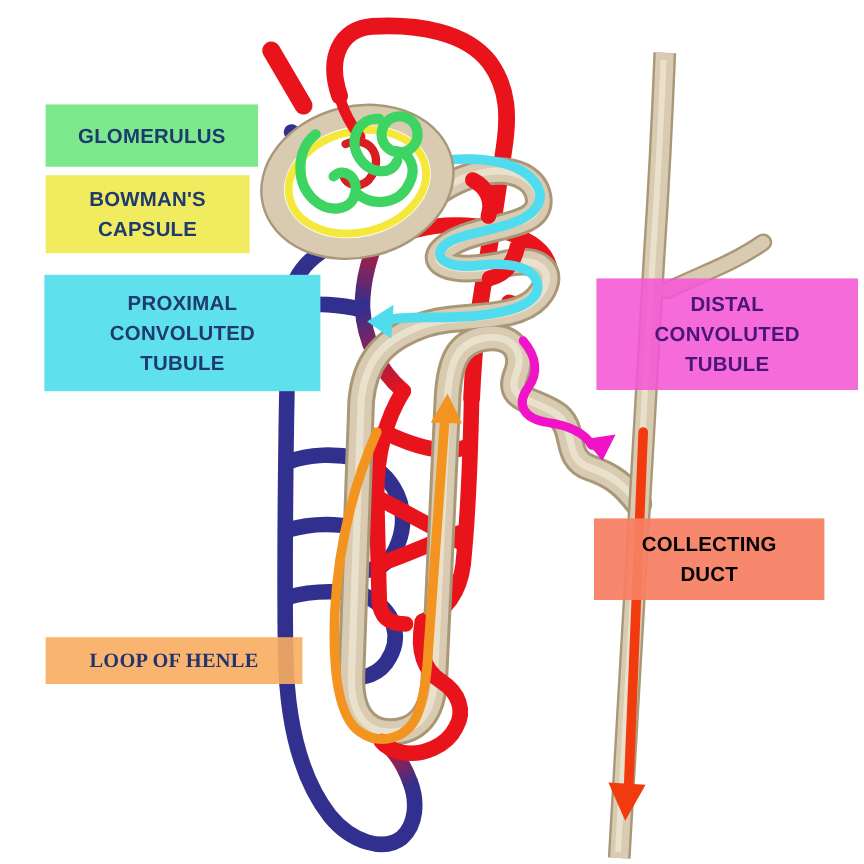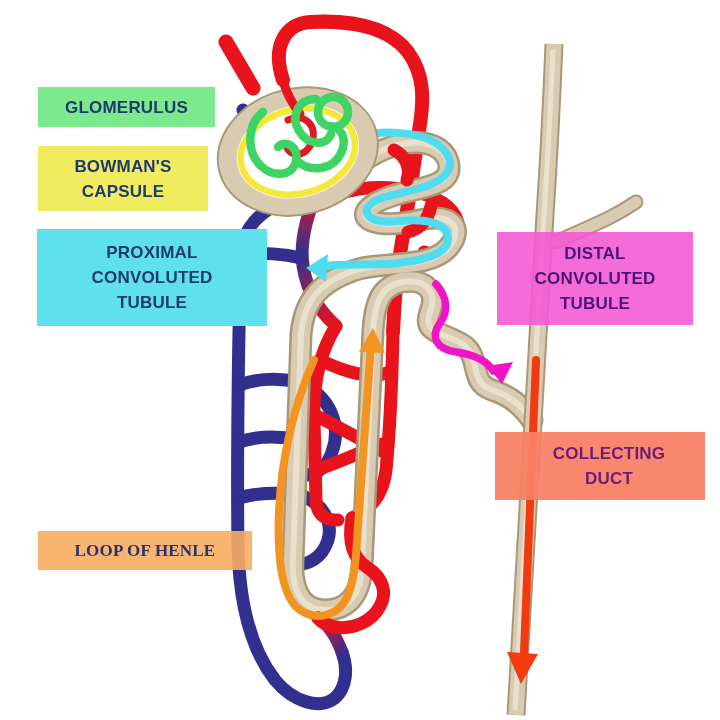--- a/index.html
+++ b/index.html
@@ -2,24 +2,24 @@
 <html><head>
 <meta charset="utf-8">
 <style>
   html,body{margin:0;padding:0;background:#ffffff;}
   #stage{position:relative;width:720px;height:720px;background:#ffffff;overflow:hidden;
          font-family:"Liberation Sans",sans-serif;}
   #diagram-svg{position:absolute;left:0;top:0;}
   .label{position:absolute;display:flex;align-items:center;justify-content:center;
          text-align:center;font-weight:bold;font-size:17px;line-height:25px;
          letter-spacing:.2px;white-space:pre-line;}
-  #lab-glom{left:38px;top:87px;width:177px;height:40px;}
+  #lab-glom{left:38px;top:87px;width:177px;height:52px;}
   #lab-bow{left:38px;top:146px;width:170px;height:65px;}
   #lab-prox{left:37px;top:229px;width:230px;height:97px;}
-  #lab-dist{left:497px;top:232px;width:196px;height:93px;}
+  #lab-dist{left:497px;top:232px;width:218px;height:93px;}
   #lab-coll{left:495px;top:432px;width:192px;height:68px;}
   #lab-loop{left:38px;top:531px;width:214px;height:39px;font-family:Liberation Serif, serif;}
 </style>
 </head>
 <body>
 
 <div id="stage">
 
 <svg id="diagram-svg" width="720" height="720" viewBox="0 0 720 720">
   <defs>
@@ -135,18 +135,18 @@
 CAPSULE</div>
 
 <div class="label" id="lab-prox" style="background: rgb(95, 225, 237); color: rgb(30, 58, 110);">PROXIMAL
 CONVOLUTED
 TUBULE</div>
 
 <div class="label" id="lab-dist" style="background: rgba(245, 86, 213, 0.88); color: rgb(75, 21, 120);">DISTAL
 CONVOLUTED
 TUBULE</div>
 
-<div class="label" id="lab-coll" style="background: rgba(248, 127, 99, 0.933); color: #701a75; padding-left: 18px;">COLLECTING
+<div class="label" id="lab-coll" style="background: rgba(248, 127, 99, 0.933); color: #000000;">COLLECTING
 DUCT</div>
 
 <div class="label" id="lab-loop" style="background: rgba(248, 173, 97, 0.9); color: rgb(34, 51, 110);">LOOP OF HENLE</div>
 
 </div>
 
 </body></html>

